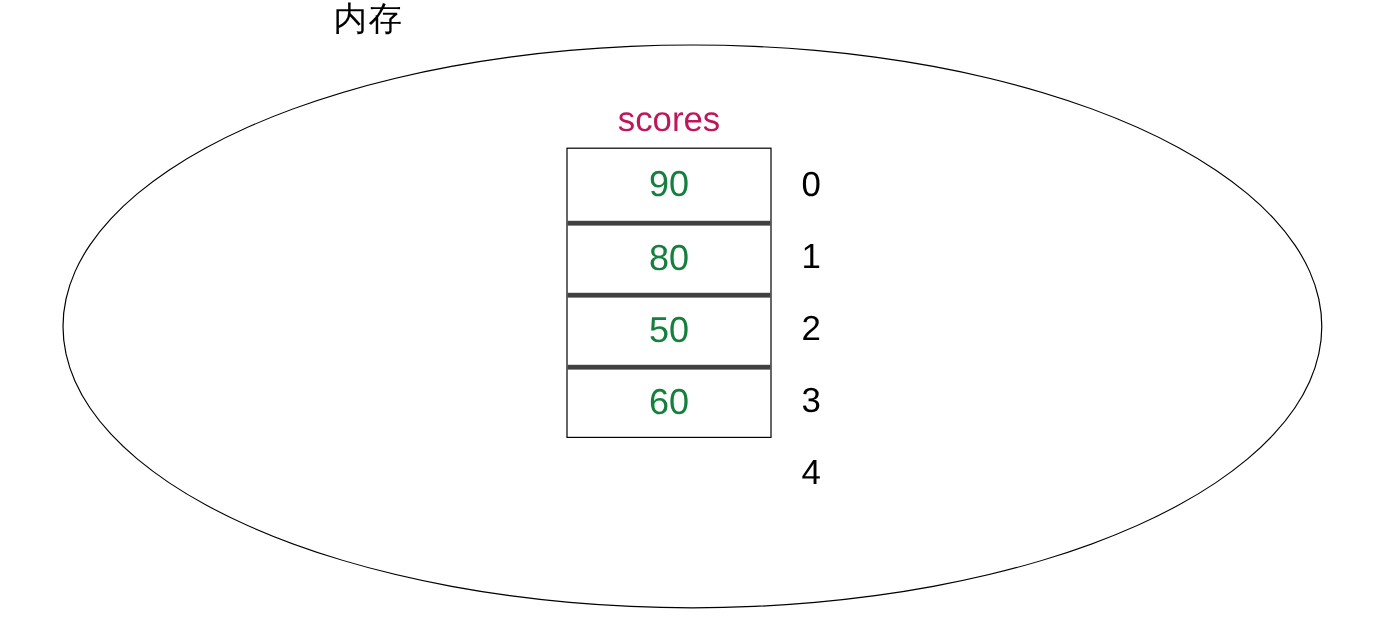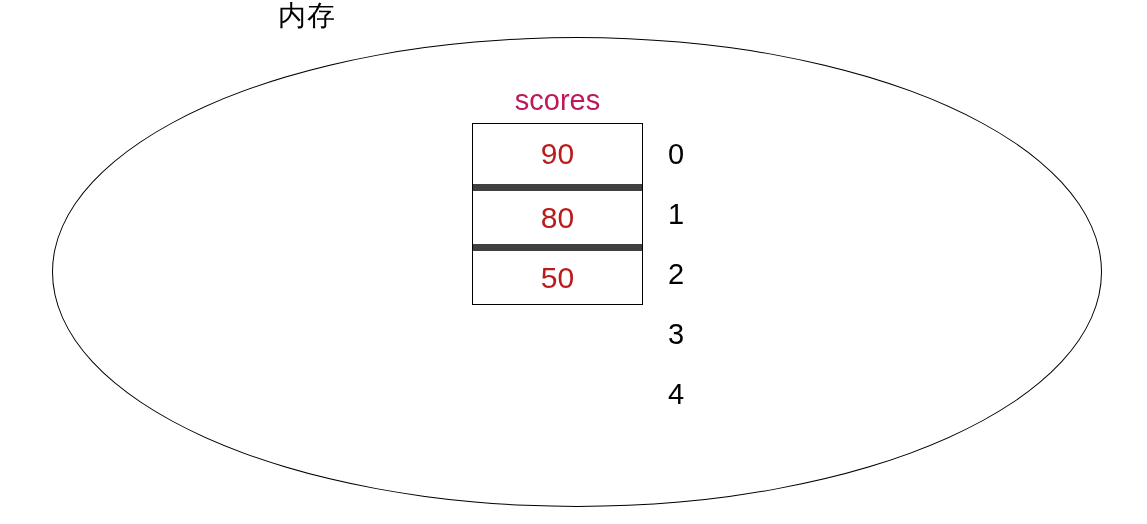--- a/index.html
+++ b/index.html
@@ -53,24 +53,24 @@
     width: 171px;
     border: 1px solid #000000;
     background: #ffffff;
   }
   .array-cell {
     height: 60px;
     display: flex;
     align-items: center;
     justify-content: center;
     font-size: 30px;
-    color: #b91c1c;
+    color: #15803d;
   }
   .array-cell + .array-cell {
-    border-top: 7px solid #404040;
+    border-top: 4px solid #404040;
     text-align: center;
   }
   .index-column {
     position: absolute;
     left: 662px;
     top: 124px;
     width: 50px;
   }
   .array-index-label {
     height: 60px;
@@ -90,20 +90,21 @@
   <div class="memory-ellipse"></div>
 
   <div class="memory-label">内存</div>
 
   <div class="array-name-label">scores</div>
 
   <div class="scores-array">
     <div class="array-cell">90</div>
     <div class="array-cell">80</div>
     <div class="array-cell">50</div>
+    <div class="array-cell">60</div>
   </div>
 
   <div class="index-column">
     <div class="array-index-label">0</div>
     <div class="array-index-label">1</div>
     <div class="array-index-label">2</div>
     <div class="array-index-label">3</div>
     <div class="array-index-label">4</div>
   </div>
 

